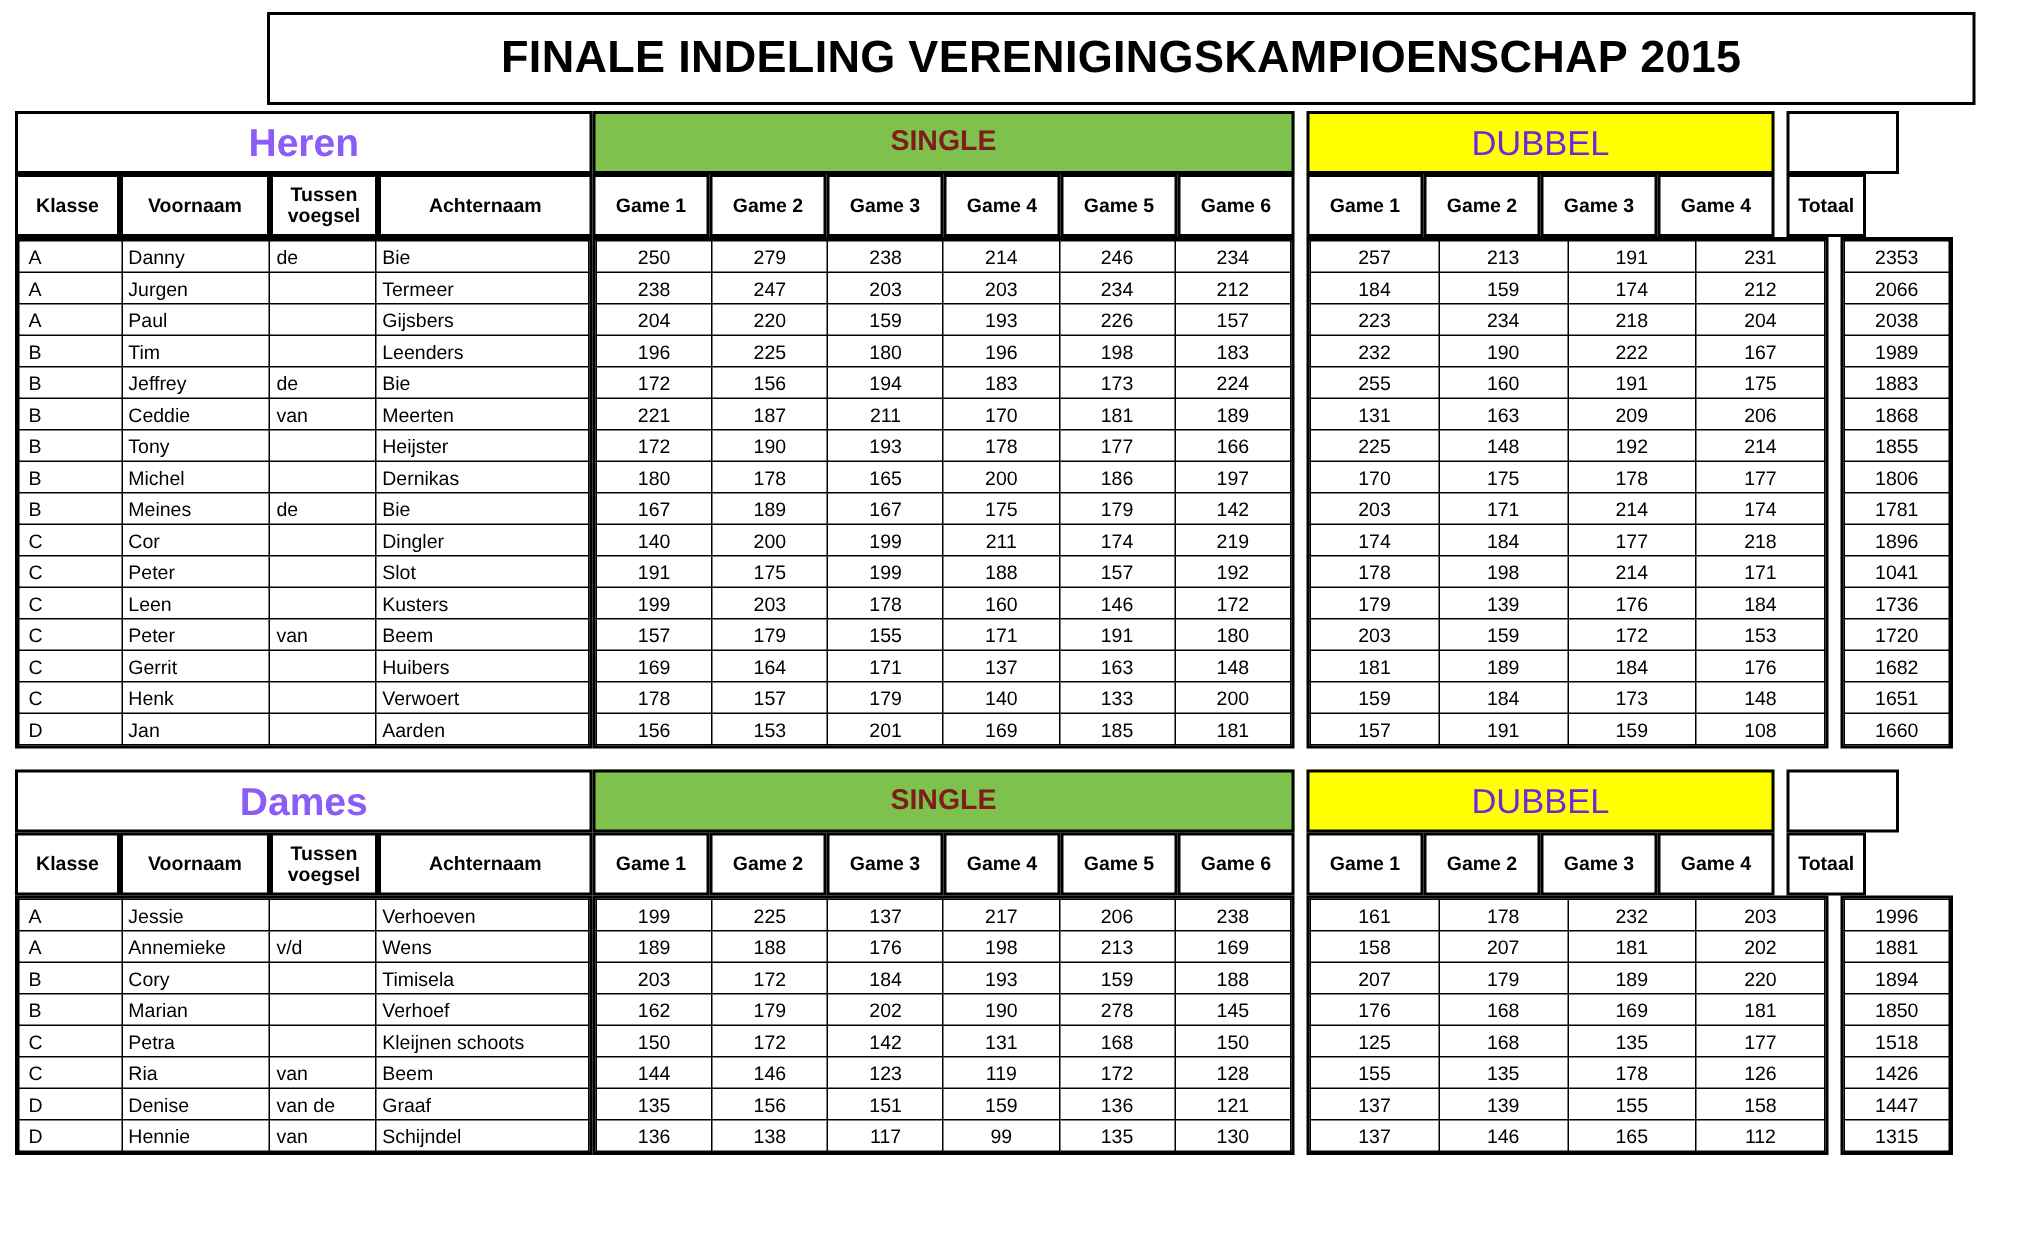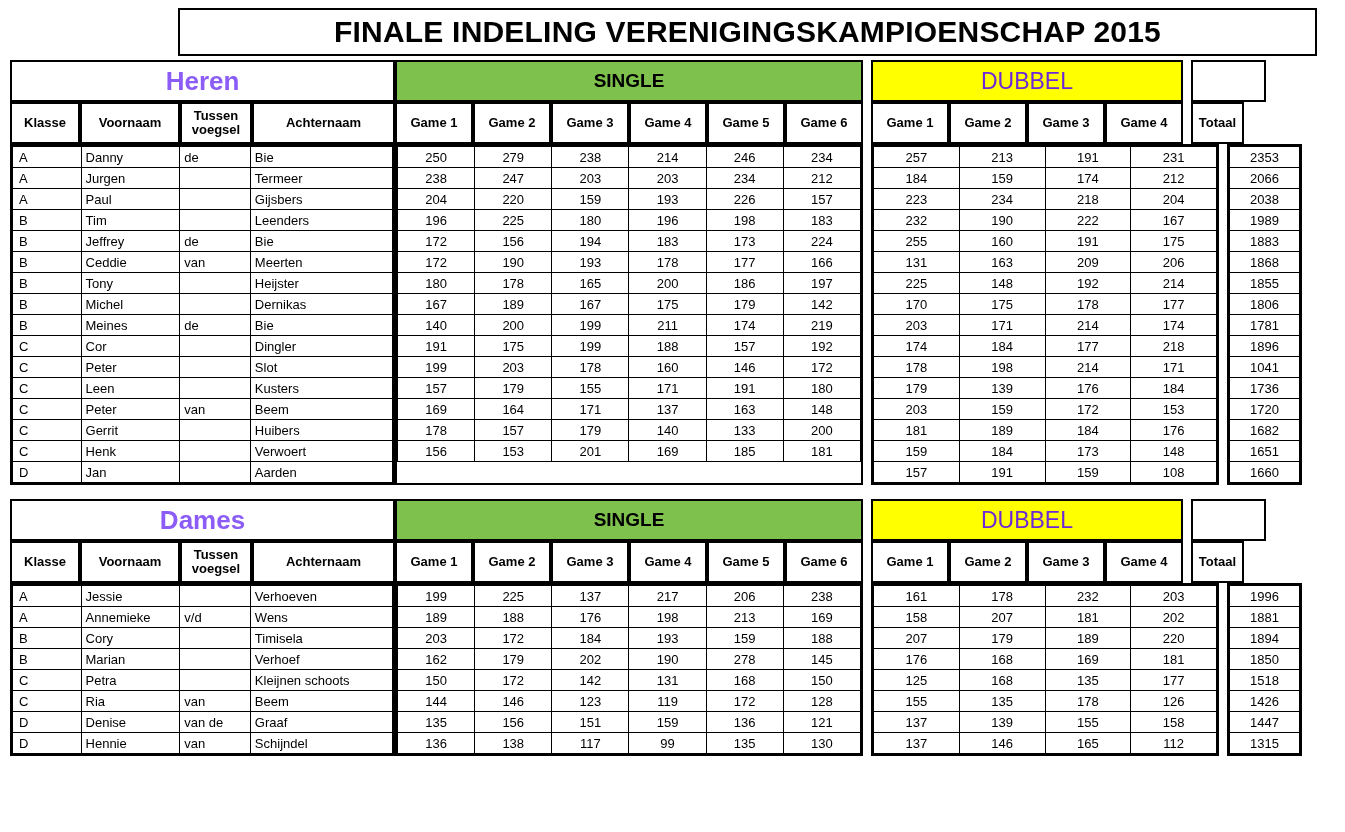--- a/index.html
+++ b/index.html
@@ -19,21 +19,21 @@
     width: 1345px;
     height: 832px;
     box-sizing: border-box;
     padding: 8px 10px 0 10px;
   }
 
   
   .title-row {
     display: flex;
     align-items: stretch;
-    height: 48px;
+    height: 62px;
     margin-bottom: 4px;
   }
   .title-spacer-left { width: 168px; }
   .title-box {
     flex: 1;
     border: 2px solid #000;
     display: flex;
     align-items: center;
     justify-content: center;
     font-size: 30px;
@@ -63,21 +63,21 @@
     width: 385px;
     font-size: 26px;
     font-weight: bold;
     color: #8b5cf6;
   }
   .band-single {
     width: 468px;
     background: #7ec14c;
     font-size: 19px;
     font-weight: bold;
-    color: #000000;
+    color: #7f1d1d;
   }
   .band-dubbel {
     width: 312px;
     background: #ffff00;
     font-size: 23px;
     font-weight: normal;
     color: #6d28d9;
   }
   .band-totaal {
     width: 75px;
@@ -321,20 +321,28 @@
                   <td class="num">198</td>
                   <td class="num">183</td>
                 </tr>
                 <tr>
                   <td class="num">172</td>
                   <td class="num">156</td>
                   <td class="num">194</td>
                   <td class="num">183</td>
                   <td class="num">173</td>
                   <td class="num">224</td>
+                </tr>
+                <tr>
+                  <td class="num">221</td>
+                  <td class="num">187</td>
+                  <td class="num">211</td>
+                  <td class="num">170</td>
+                  <td class="num">181</td>
+                  <td class="num">189</td>
                 </tr>
                 <tr>
                   <td class="num">172</td>
                   <td class="num">190</td>
                   <td class="num">193</td>
                   <td class="num">178</td>
                   <td class="num">177</td>
                   <td class="num">166</td>
                 </tr>
                 <tr>

